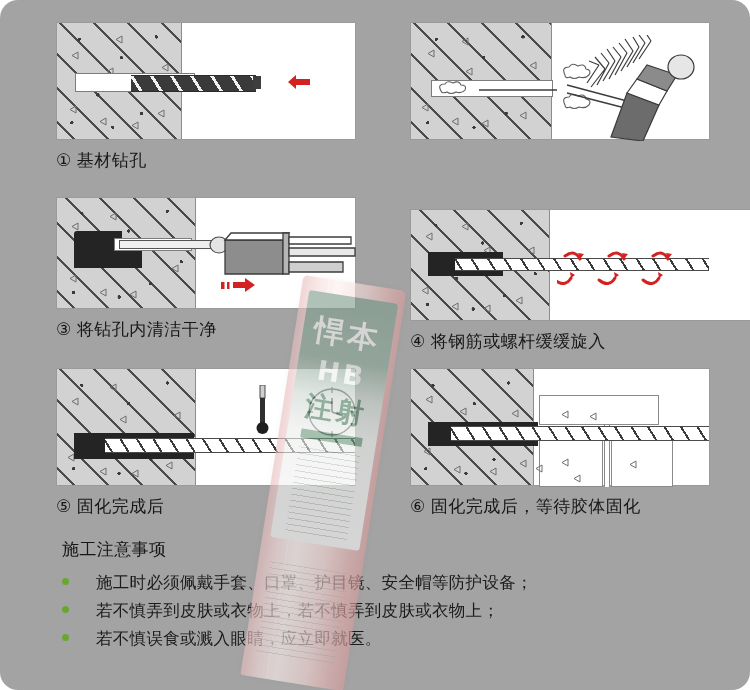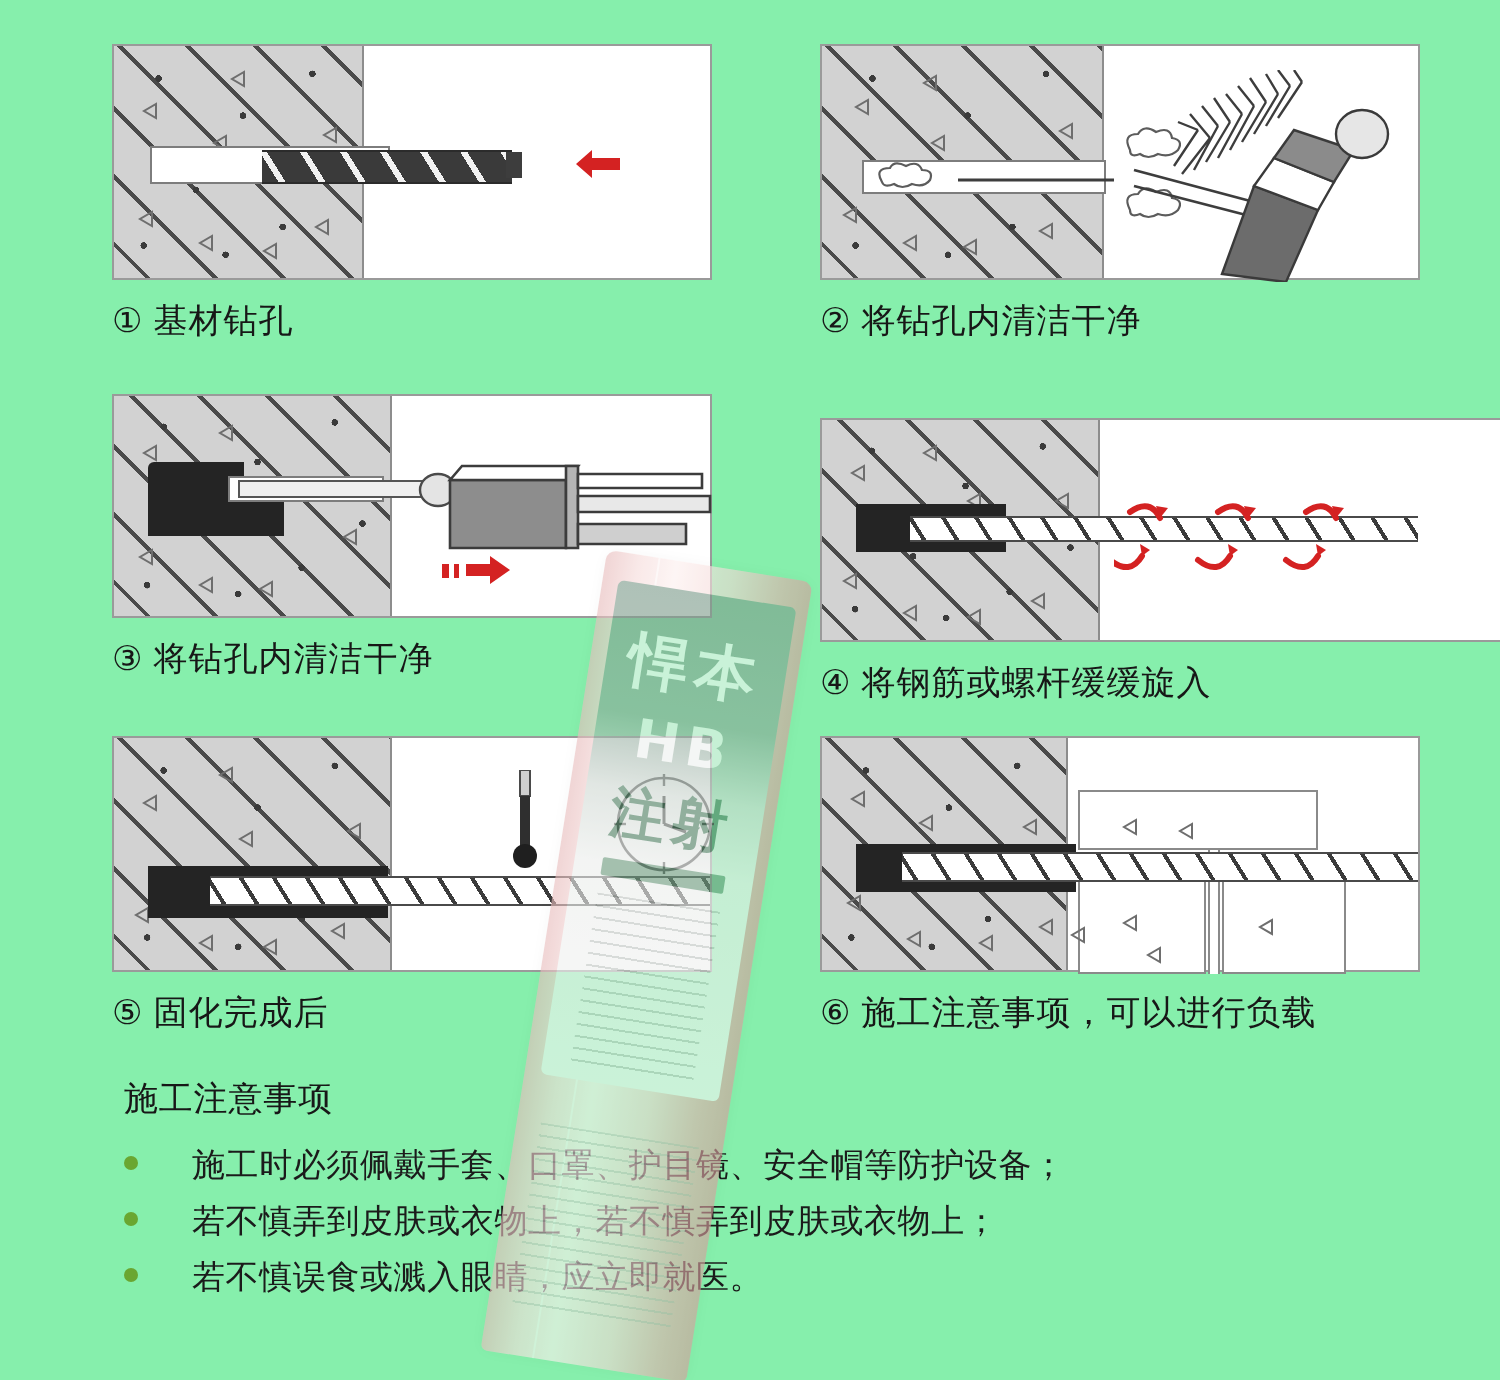--- a/index.html
+++ b/index.html
@@ -2,21 +2,21 @@
 <html><head>
 <meta charset="utf-8">
 <style>
   html, body {
     margin: 0; padding: 0;
     width: 750px; height: 690px;
     background: #ffffff;
     font-family: "Liberation Sans", "DejaVu Sans", sans-serif;
     overflow: hidden;
   }
-  #root { position: relative; width: 750px; height: 690px; background:#86efac; }
+  #root { position: relative; width: 750px; height: 690px; background:#a3a3a3;border-radius:18px; }
 
   
   .panel { position: absolute; }
   .panel .figure { position: relative; width: 100%; height: 118px; border: 1px solid #9a9a9a; box-sizing: border-box; background:#fff; }
   .panel .caption {
     margin-top: 9px;
     font-size: 17px;
     color: #171717;
     letter-spacing: 0.5px;
     white-space: nowrap;
@@ -287,23 +287,20 @@
       </svg>
 
       <div style="position:absolute;left:196px;top:30px;width:92px;height:88px;">
         <svg width="92" height="88" viewBox="0 0 92 88">
           <path d="M4 84 L20 40 L52 52 L36 88 Z" fill="#6c6c6c" stroke="#3a3a3a" stroke-width="1.2"></path>
           <path d="M20 40 L30 26 L60 38 L52 52 Z" fill="#ffffff" stroke="#3a3a3a" stroke-width="1.2"></path>
           <path d="M30 26 L40 12 L70 22 L60 38 Z" fill="#8b8b8b" stroke="#3a3a3a" stroke-width="1.2"></path>
           <ellipse cx="74" cy="14" rx="13" ry="12" fill="#e6e6e6" stroke="#3a3a3a" stroke-width="1.2"></ellipse>
         </svg>
       </div>
-    </div>
-    <div class="caption">
-      <span class="num">②</span><span>将钻孔内清洁干净</span>
     </div>
   </div>
 
   <div class="panel" style="left:56px; top:197px; width:300px;">
     <div class="figure" style="height:112px;">
       <div class="concrete" style="width:138px;">
         <div class="triO" style="left:14px;top:24px;">
             <svg width="8" height="9" viewBox="0 0 8 9">
               <path d="M7 1 L7 8 L1 4.5 Z" fill="none" stroke="#6e6e6e" stroke-width="1"></path>
             </svg>
@@ -590,21 +587,21 @@
             <path d="M7 1 L7 8 L1 4.5 Z" fill="none" stroke="#6e6e6e" stroke-width="1"></path>
           </svg>
       </div>
       <div style="position:absolute;left:218px;top:86px;">
         <svg width="8" height="9" viewBox="0 0 8 9">
             <path d="M7 1 L7 8 L1 4.5 Z" fill="none" stroke="#6e6e6e" stroke-width="1"></path>
           </svg>
       </div>
     </div>
     <div class="caption">
-      <span class="num">⑥</span><span>施工注意事项，可以进行负载</span>
+      <span class="num">⑥</span><span>固化完成后，等待胶体固化</span>
     </div>
   </div>
 
   <div id="notes">
     <div class="notes-title">施工注意事项</div>
     <div class="note-row" style="top:34px;">
       <span class="dot"></span>
       <span>施工时必须佩戴手套、口罩、护目镜、安全帽等防护设备；</span>
     </div>
     <div class="note-row" style="top:62px;">

